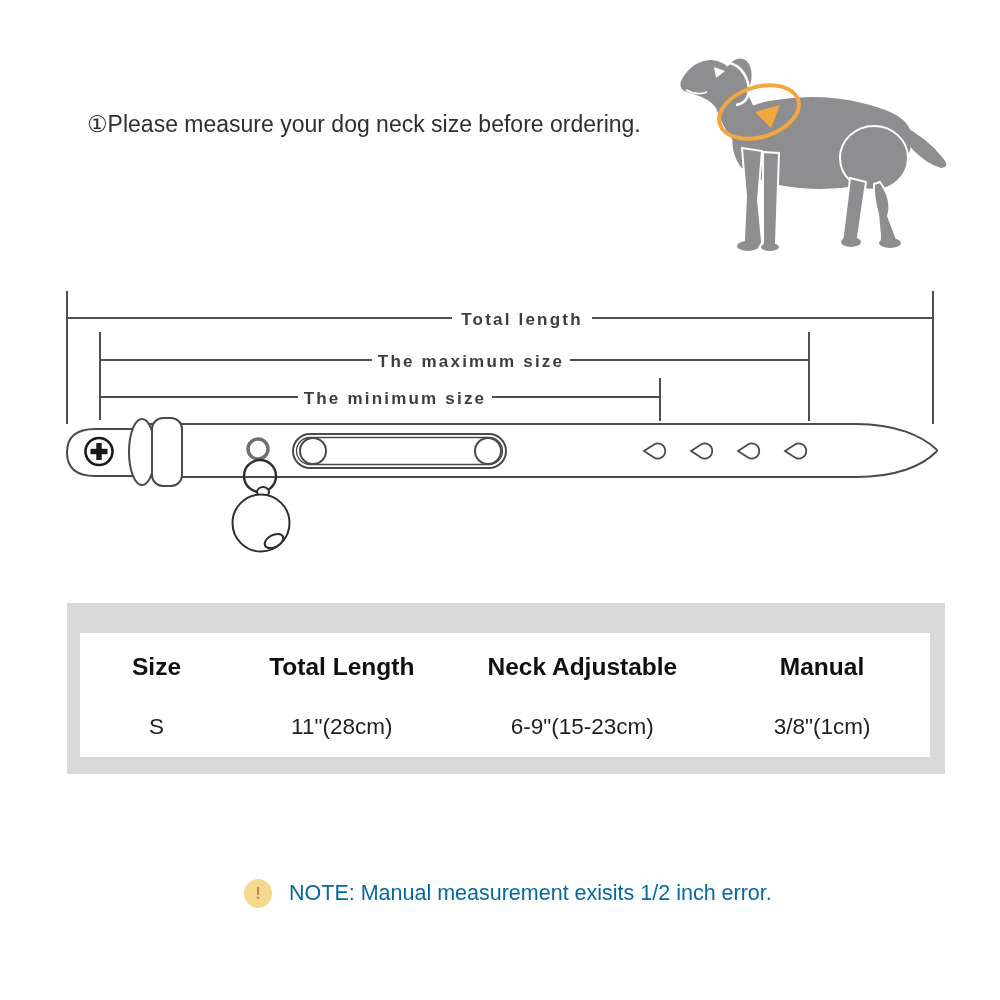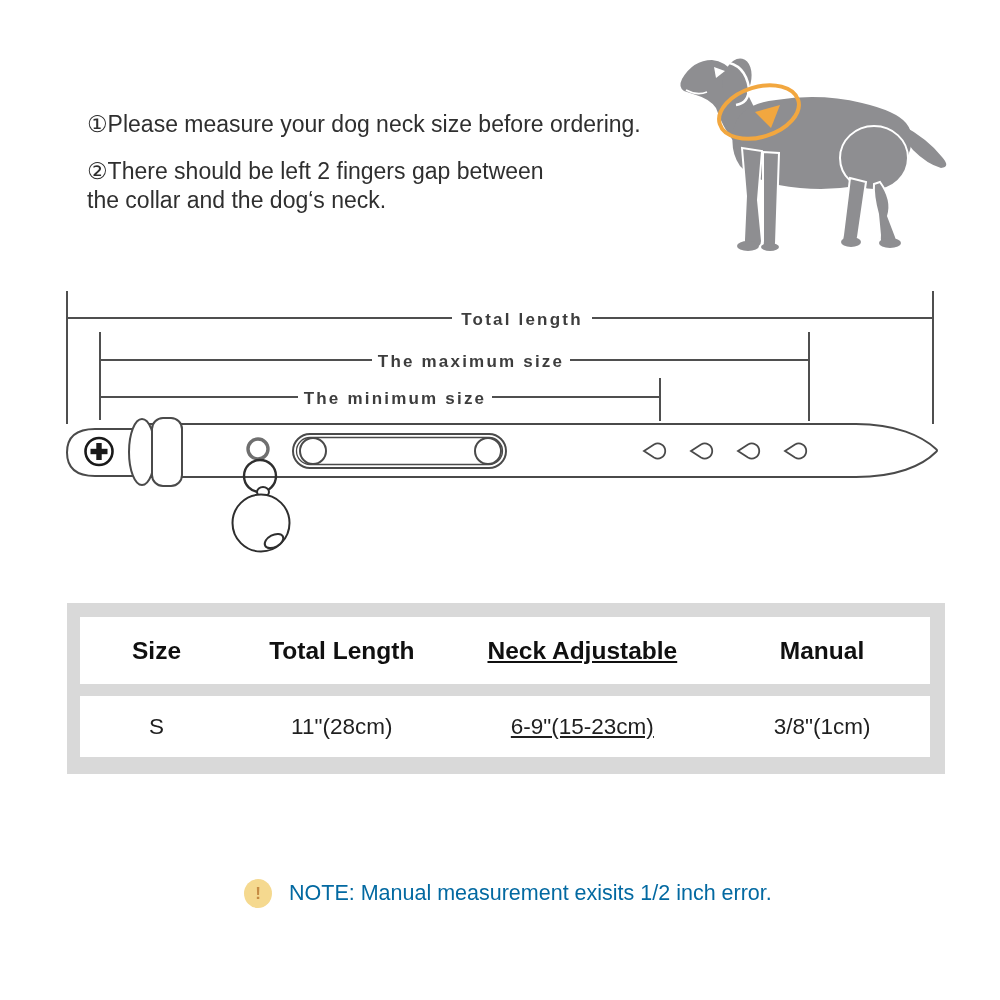--- a/index.html
+++ b/index.html
@@ -19,41 +19,39 @@
   .mline{stroke:#4f4f4f;stroke-width:2;fill:none;}
   .mlabel{font-family:"Liberation Sans","DejaVu Sans",sans-serif;
     font-size:17px;font-weight:700;letter-spacing:2.2px;fill:#3d3d3d;}
   .collar{stroke:#4a4a4a;stroke-width:2;fill:#ffffff;}
   .thin{stroke-width:1.3;}
   .dark{stroke:#2e2e2e;}
 
   
   .size-table{left:67px;top:603px;width:878px;height:171px;background:#d9d9d9;}
   .trow{position:absolute;left:13px;right:15px;background:#ffffff;display:flex;align-items:center;}
-  .trow-header{top:14px;height:67px;}
+  .trow-header{top:30px;height:67px;}
   .trow-data{top:93px;height:61px;}
   .cell{text-align:center;}
-  .c1{width:18%;} .c2{width:25.6%;} .c3{width:31%;text-decoration:underline;} .c4{width:25.4%;}
+  .c1{width:18%;} .c2{width:25.6%;} .c3{width:31%;} .c4{width:25.4%;}
   .trow-header .cell{font-size:24.5px;font-weight:700;color:#101010;}
   .trow-data .cell{font-size:22.5px;color:#1f1f1f;}
 
   
   .note{left:244px;top:879px;display:flex;align-items:center;gap:17px;}
   .note-icon{width:28px;height:29px;border-radius:50%;background:#f5d98f;
     display:flex;align-items:center;justify-content:center;
     color:#c68c43;font-weight:700;font-size:17px;flex:0 0 auto;}
   .note-text{font-size:21.5px;color:#0369a1;white-space:pre;}
 </style>
 </head>
 <body>
 
 <div class="abs instructions">
   <p>①Please measure your dog neck size before ordering.</p>
-  <p>②There should be left 2 fingers gap between
-the collar and the dog‘s neck.</p>
 </div>
 
 <svg style="left:662px;top:45px;" width="300" height="215" viewBox="662 45 300 215">
   <g fill="#8e8e91" stroke="none">
 
     <path d="M682,79 Q678,87 684,91 L696,95 Q710,99 716,108 Q722,126 734,142 L762,152
              Q764,124 753,105 Q745,88 735,74 Q725,61 712,60 Q693,60 682,79 Z"></path>
 
     <ellipse cx="737" cy="80" rx="14" ry="22" transform="rotate(14 737 80)"></ellipse>
 

